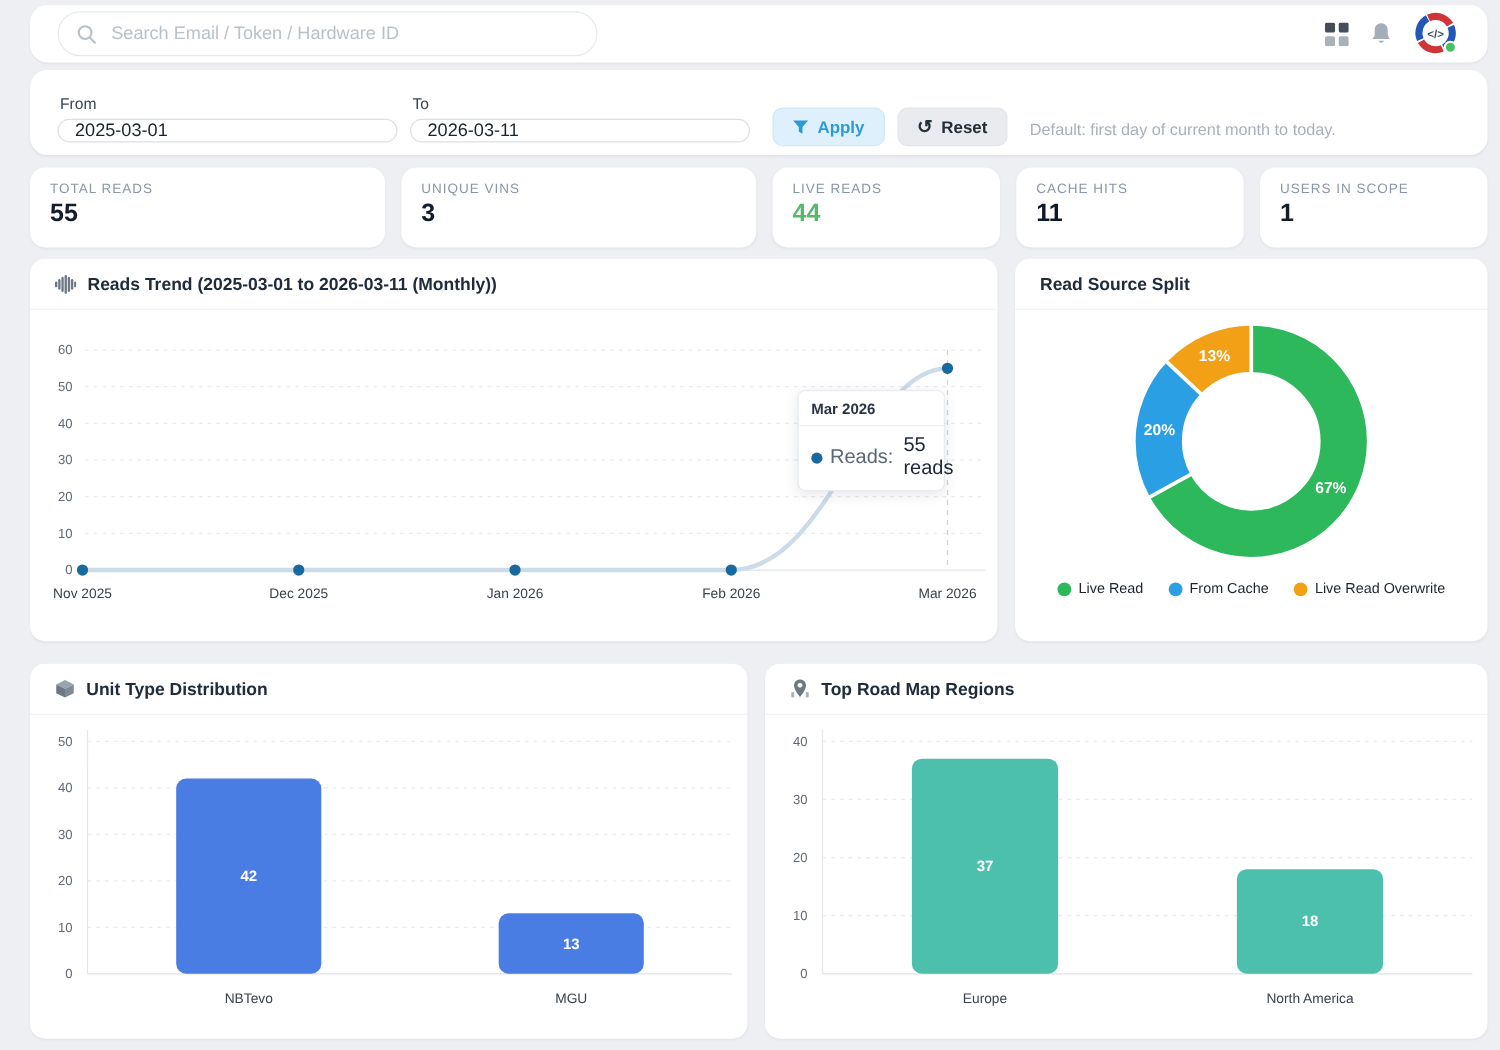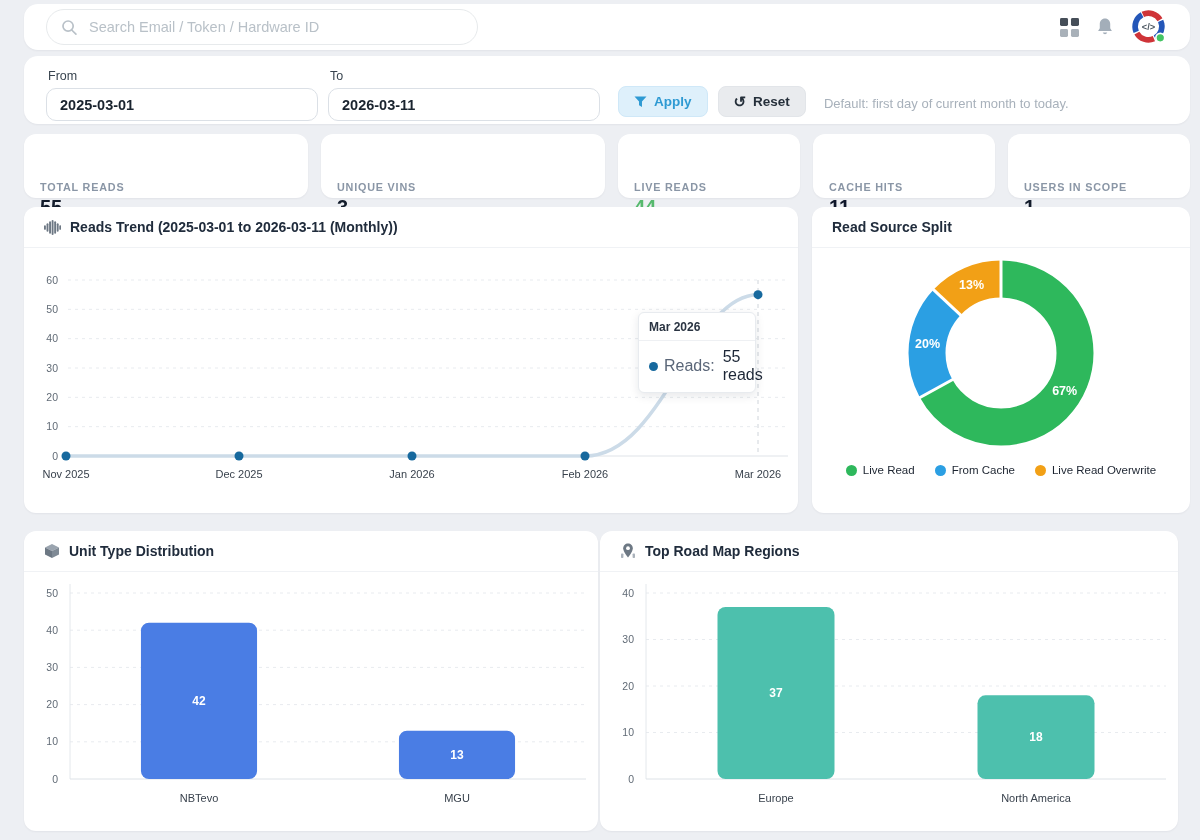--- a/index.html
+++ b/index.html
@@ -24,40 +24,40 @@
   .search-box input { border:none; outline:none; flex:1; font-size:14.5px; font-family:inherit; color:#3a4552; background:transparent; }
   .search-box input::placeholder { color:#b9c1c8; }
   .header-right { margin-left:auto; display:flex; align-items:center; gap:17px; }
   .icon-btn { display:flex; align-items:center; cursor:pointer; }
 
   
   .filter-card { height:68px; border-radius:14px; margin-top:6px; padding:8px 22px 0; display:flex; gap:10px; }
   .field { display:flex; flex-direction:column;justify-content:center; }
   .field label { font-size:12.5px; color:#39444f; margin:2px 0 5px 2px; }
   .field input {
-    width:272px; height:33px; border:1px solid #dbe0e6; border-radius:10px;
-    padding:0 13px; font-size:14.5px; font-weight:700; color:#1a242f; font-family:inherit; outline:none;
+    width:272px; height:19px; border:1px solid #dbe0e6; border-radius:10px;
+    padding:0 13px; font-size:14.5px; font-weight:400; color:#1a242f; font-family:inherit; outline:none;
   }
   .filter-actions { display:flex; align-items:flex-end; gap:10px; padding-bottom:7px; margin-left:8px; }
   .btn { height:31px; border-radius:8px; display:inline-flex; align-items:center; gap:7px; padding:0 15px;
          font-size:13.5px; font-weight:700; cursor:pointer; border:1px solid transparent; }
   .btn-apply { background:#def0fb; color:#2e9ad3; border-color:#cfe8f8; }
   .btn-reset { background:#e9ebee; color:#252f3a; border-color:#e2e5e9; }
   .btn-reset .undo { font-size:15px; font-weight:700; line-height:1; }
   .hint { font-size:13px; color:#a8b1bb; align-self:flex-end; padding-bottom:13px; margin-left:8px; }
 
   
   .stats-row { display:grid; grid-template-columns:284px 284px 182px 182px 182px; gap:13px; margin-top:10px; }
   .stat-card { height:64px; padding:11px 16px; }
-  .stat-label { font-size:10.8px; font-weight:700; letter-spacing:.8px; color:#8a96a6;margin-top:36px; }
+  .stat-label { font-size:10.8px; font-weight:400; letter-spacing:.8px; color:#8a96a6; }
   .stat-value { font-size:20px; font-weight:700; margin-top:3px; }
 
   
   .row1 { display:grid; grid-template-columns:774px 378px; gap:14px; margin-top:9px; }
-  .row2 { display:grid; grid-template-columns:574px 578px; gap:2px; margin-top:18px;border-radius:10px; }
+  .row2 { display:grid; grid-template-columns:574px 578px; gap:14px; margin-top:18px;border-radius:10px; }
   .chart-card { position:relative; }
   .row1 .chart-card { height:306px; }
   .row2 .chart-card { height:300px; }
   .chart-header { height:41px; display:flex; align-items:center; gap:9px; padding:0 20px;
                   border-bottom:1px solid #f0f2f5; font-size:14px; font-weight:700; color:#202c3c; }
   .chart-body { position:relative; }
   svg text { font-family:"Liberation Sans", sans-serif; }
 
   
   .tooltip {

